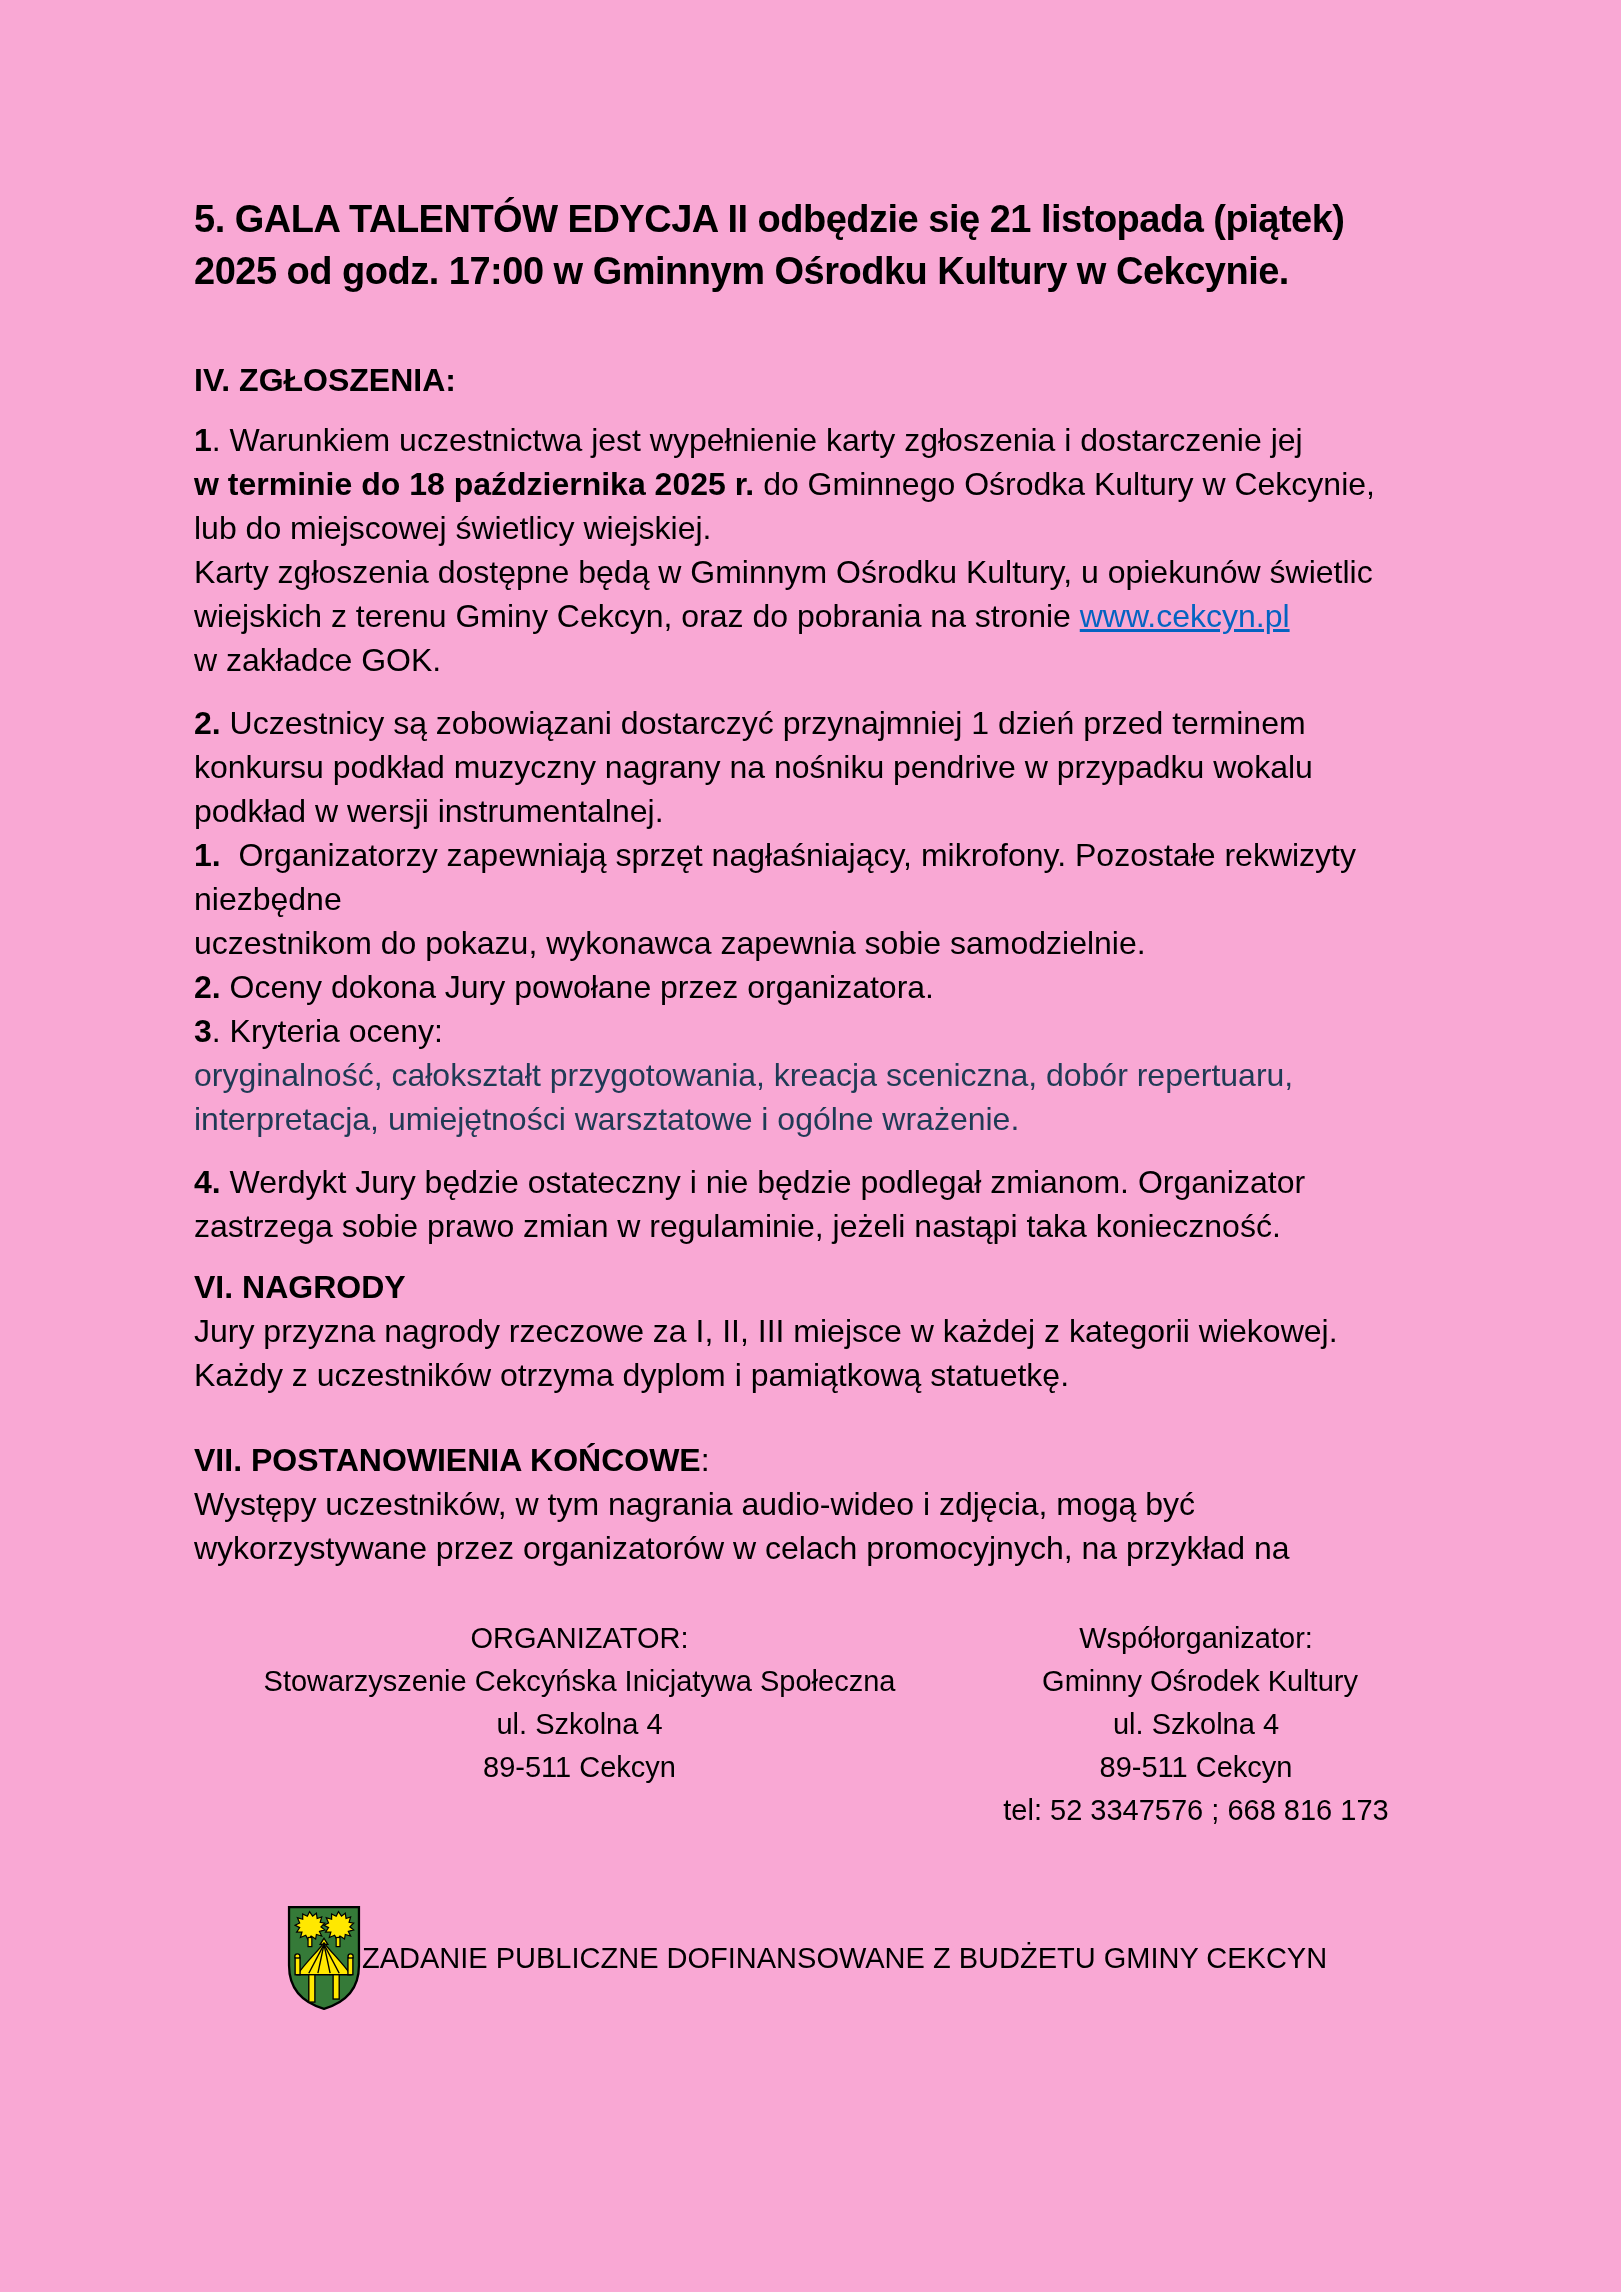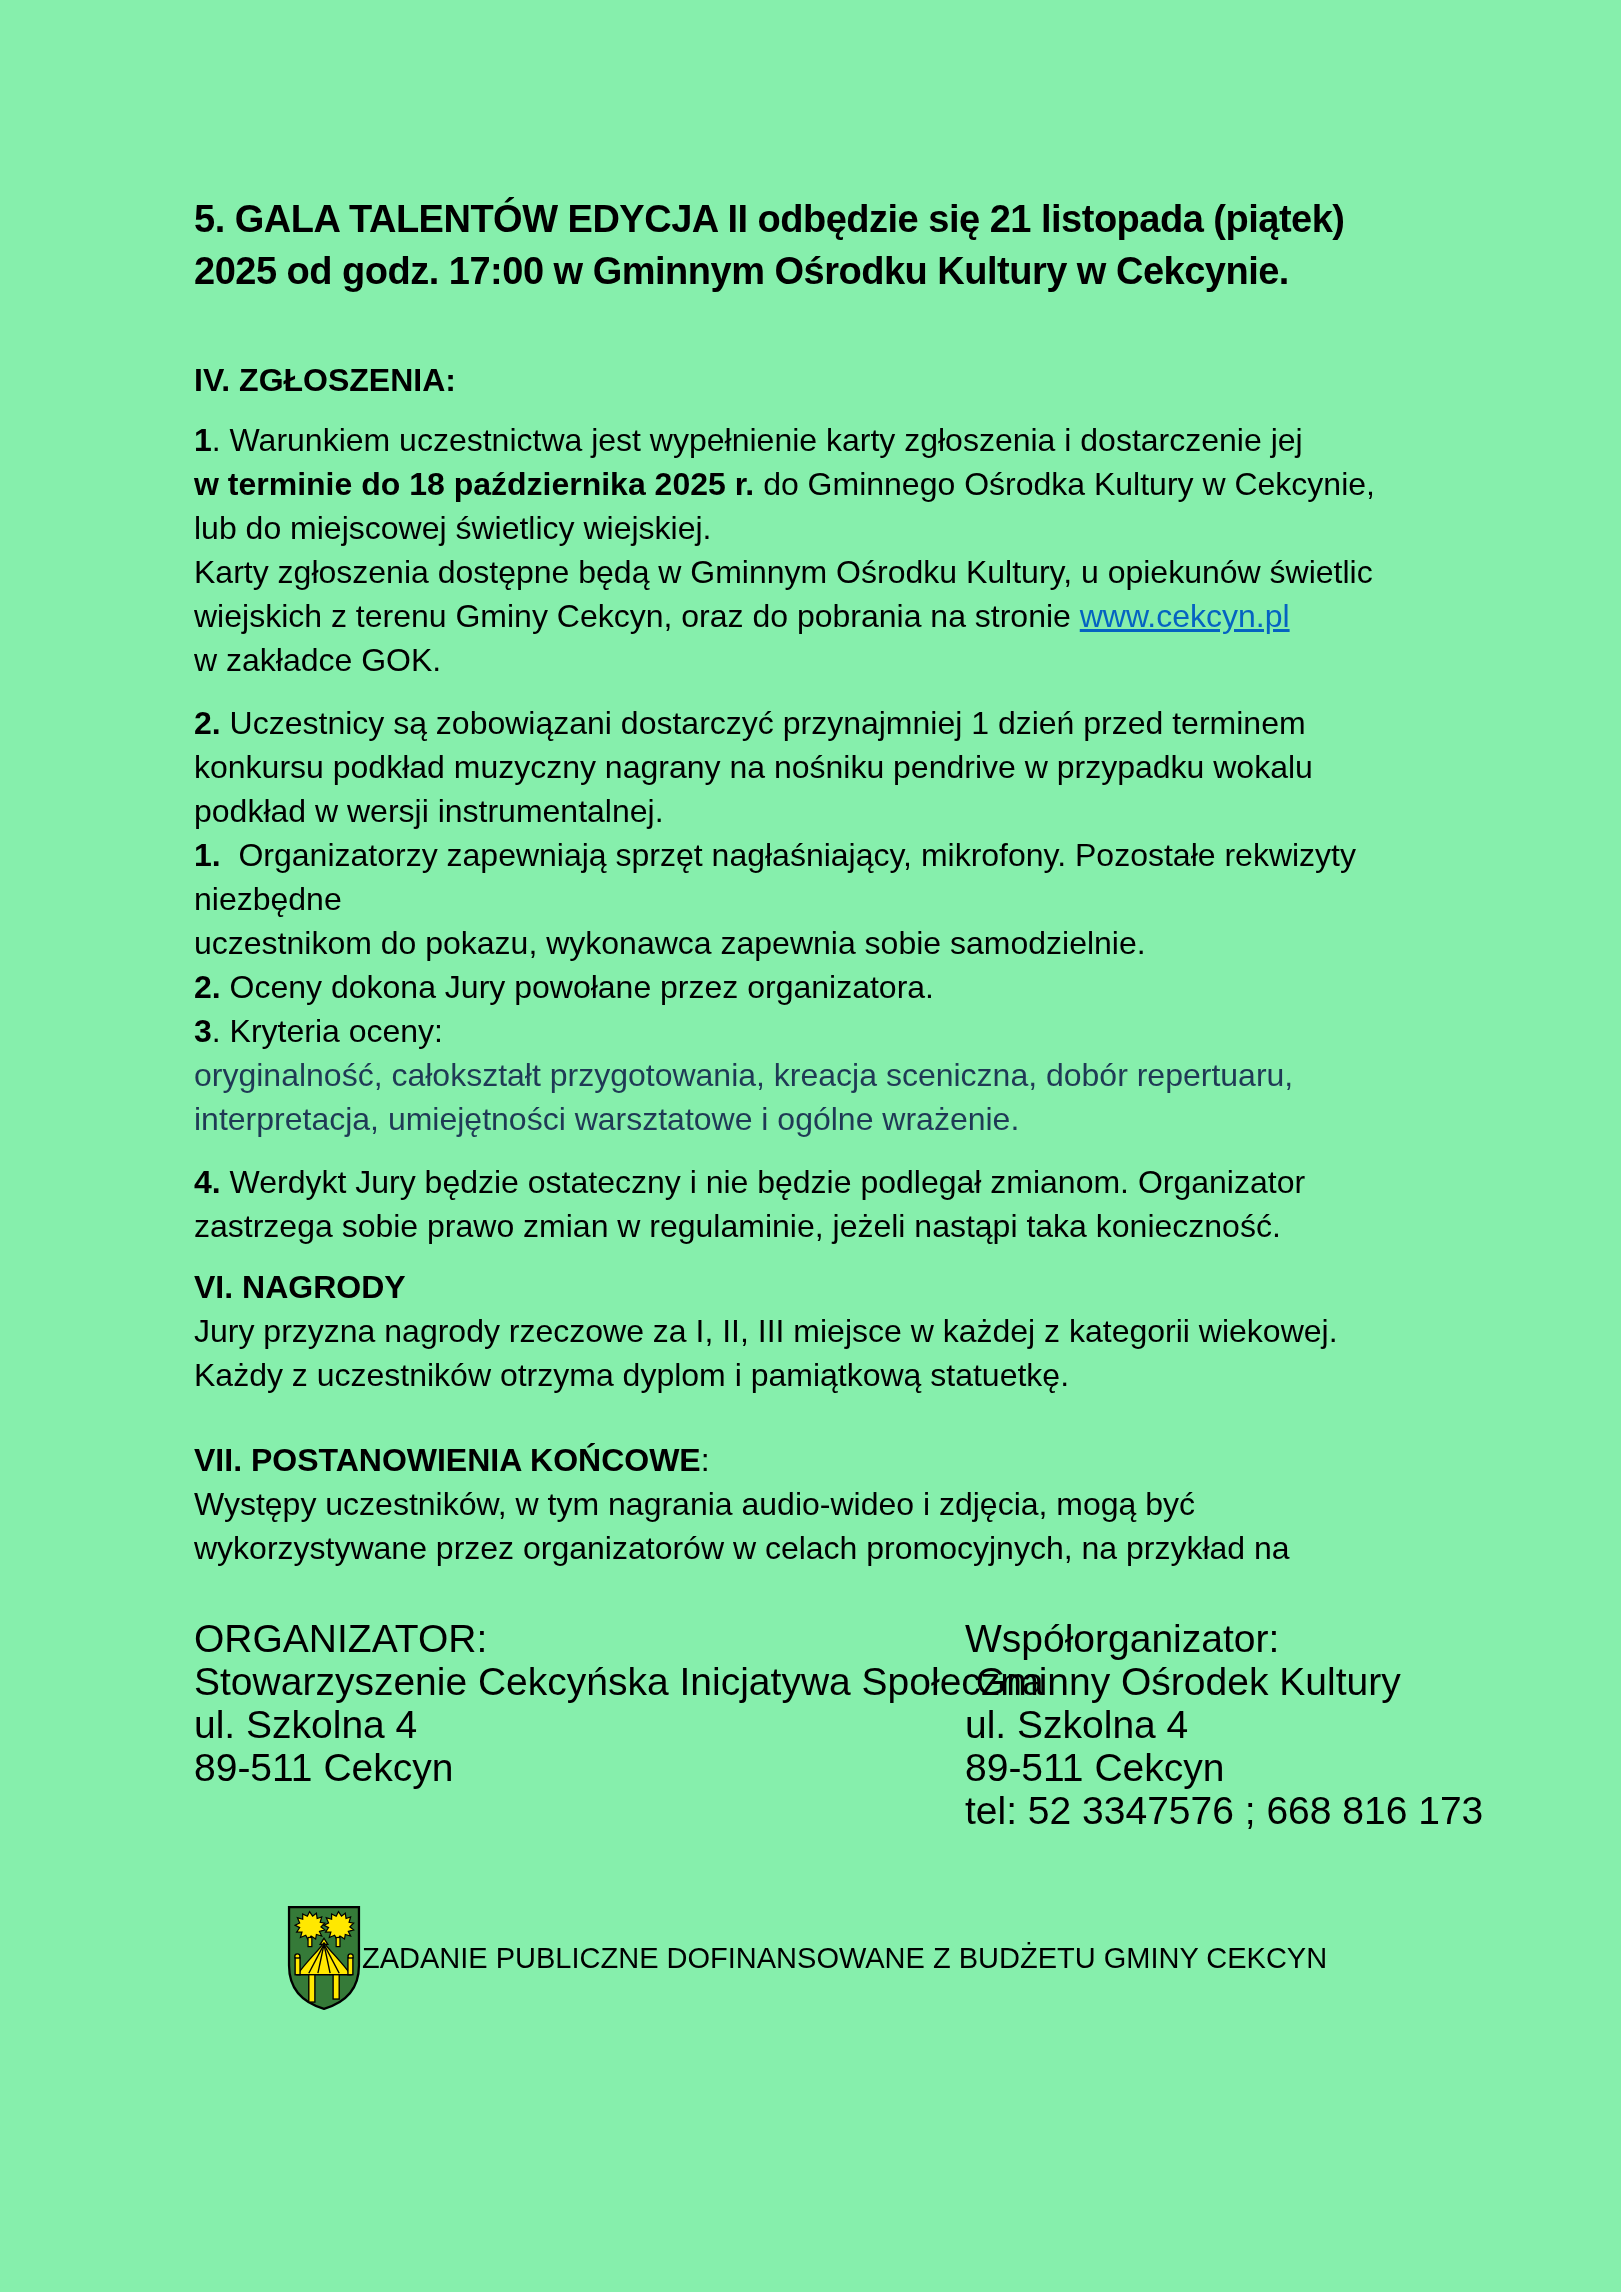--- a/index.html
+++ b/index.html
@@ -1,20 +1,20 @@
 <!DOCTYPE html>
 <html lang="pl"><head>
 <meta charset="utf-8">
 <style>
   html,body{margin:0;padding:0;background:#e8e8e8;}
   .page{
     position:relative;
     width:1621px;height:2293px;
     margin:0 auto;
-    background:#86efac;
+    background:#f9a8d4;
     overflow:hidden;
     font-family:"Liberation Sans","DejaVu Sans",sans-serif;
     color:#000000;
     box-sizing:border-box;
     padding:193px 194px 0 194px;
   }
   .line{white-space:pre;font-size:32px;line-height:44px;}
   .b{font-weight:bold;}
   .doc-title{font-size:38px;line-height:52px;font-weight:bold;letter-spacing:-0.5px;}
   .h{font-size:32px;line-height:44px;font-weight:bold;}
@@ -25,21 +25,21 @@
   .h .reg{font-weight:normal;}
   .para{margin-top:19px;}
   .para-first{margin-top:0;}
   .navy{color:#1f3a55;}
   a.doclink{color:#0563c1;text-decoration:underline;cursor:pointer;margin-top:32px;}
   .org-block{
     margin-top:47px;
     display:grid;
     grid-template-columns:771px 1fr;
   }
-  .org-col .line{font-size:39px;line-height:43px;}
+  .org-col .line{font-size:29px;line-height:43px;text-align:center;}
   .footer-row{
     margin-top:71px;
     margin-left:92px;
     display:flex;
     align-items:center;
   }
   .caption{font-size:29px;line-height:37px;white-space:pre;}
   .shield{display:block;}
 </style>
 </head>

